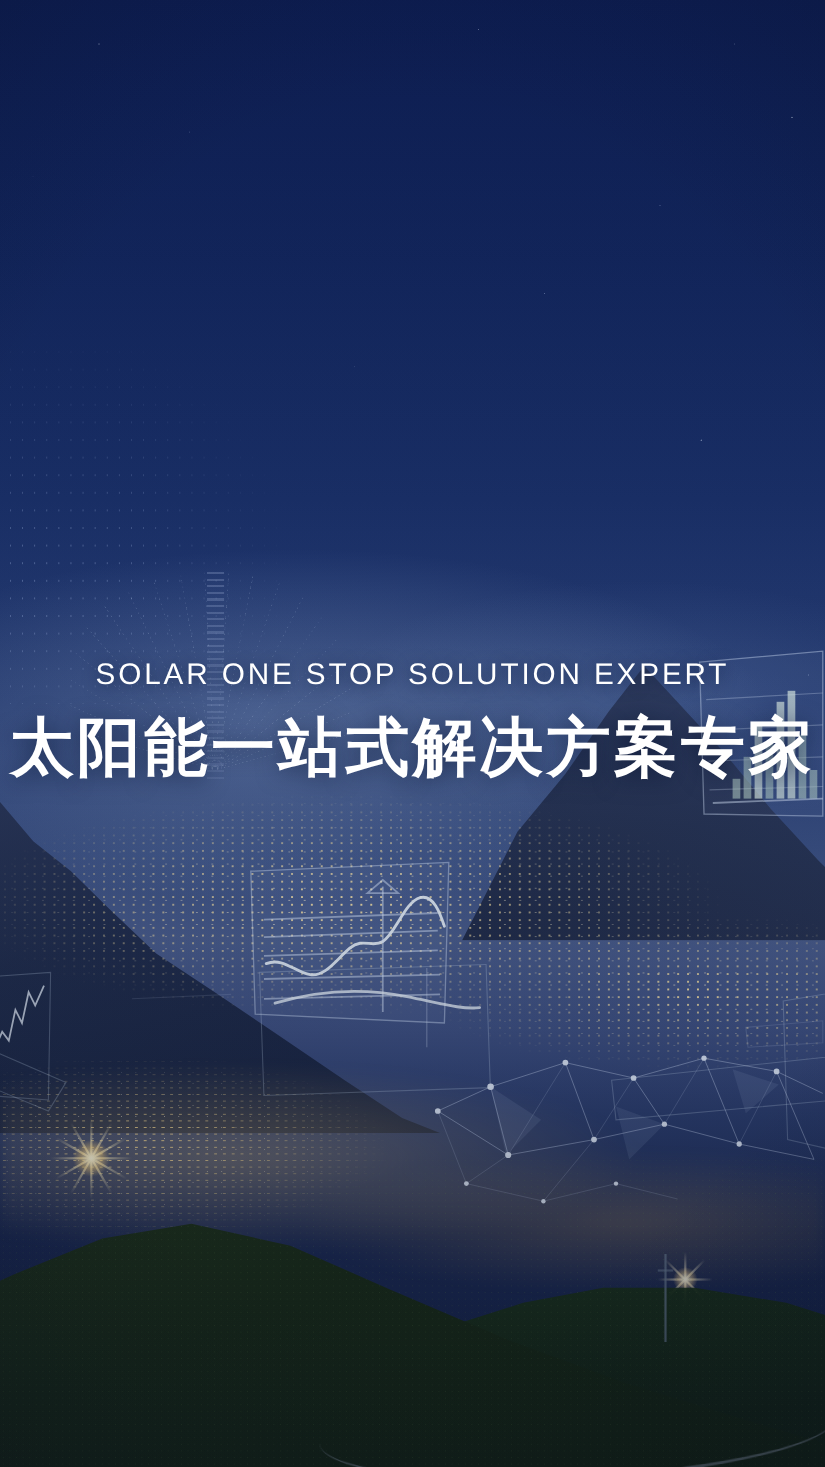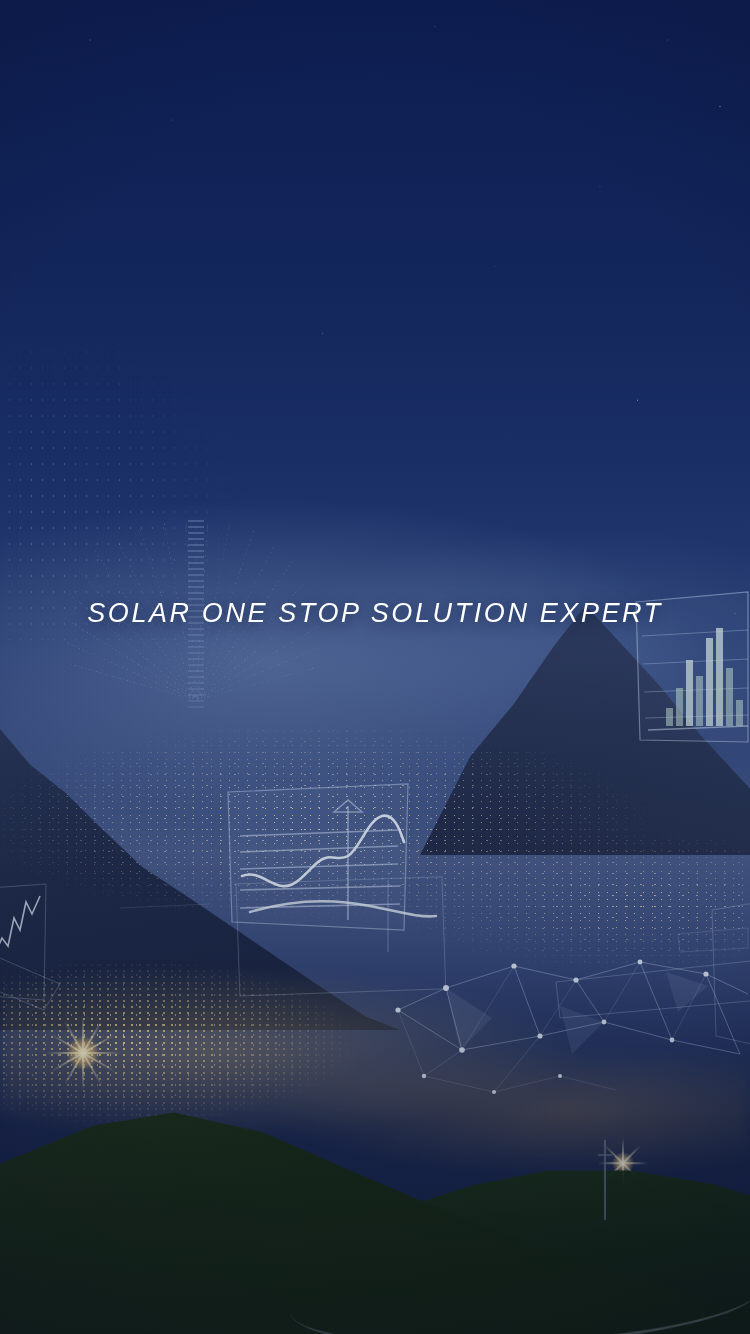--- a/index.html
+++ b/index.html
@@ -1,21 +1,20 @@
 <!DOCTYPE html>
 <html><head>
 <meta charset="utf-8">
 <style>
   html,body{margin:0;padding:0;background:#0c1836;}
   *{box-sizing:border-box;}
   #stage{
     position:relative;width:750px;height:1334px;overflow:hidden;
     font-family:"Liberation Sans","DejaVu Sans",sans-serif;
     background:#13245c;
-    font-style:italic;
   }
   .layer{position:absolute;inset:0;pointer-events:none;}
 
   
   #sky{
     background:
       linear-gradient(180deg,
         #0e1f57 0%,
         #13275f 18%,
         #1a3068 34%,
@@ -384,15 +383,16 @@
         <path class="panel-dim" d="M120 908 L210 904" opacity=".5"></path>
       </g>
     </svg>
   </div>
 
   <div class="layer" id="tint"></div>
   <div class="layer" id="vignette"></div>
 
   <div id="hero">
     <div id="eyebrow">SOLAR ONE STOP SOLUTION EXPERT</div>
+    <div id="headline">太阳能一站式解决方案专家</div>
   </div>
 
 </div>
 
 </body></html>

